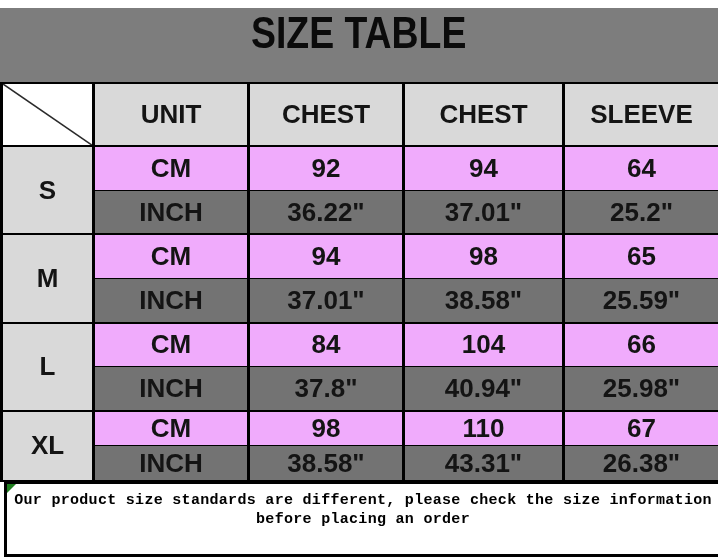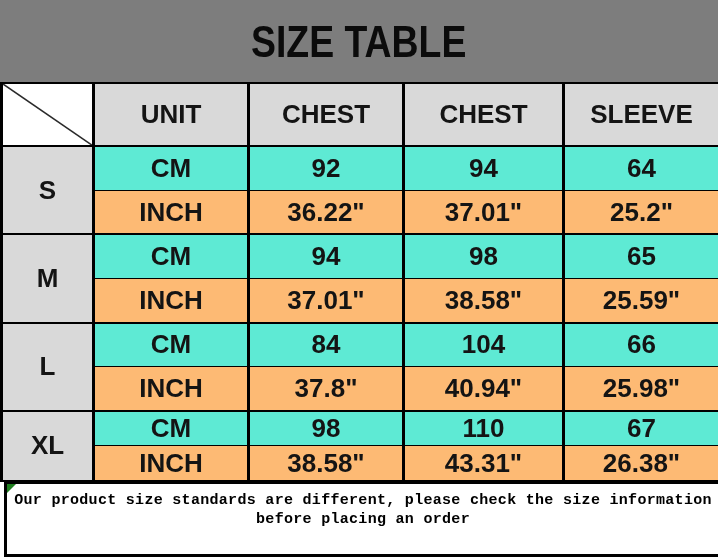--- a/index.html
+++ b/index.html
@@ -8,25 +8,24 @@
     width: 718px;
     height: 557px;
     background: #ffffff;
     overflow: hidden;
     font-family: "Liberation Sans", sans-serif;
     color: #000;
   }
   
   .title-bar {
     position: absolute;
-    top: 0; left: 0;
+    top: 8px; left: 0;
     width: 718px; height: 83px;
     background: #7d7d7d;
     display: flex;
-    align-items: center;
     justify-content: center;
   }
   .title-text {
     font-size: 44px;
     font-weight: 700;
     color: #0b0b0b;
     transform: scaleX(0.85);
     white-space: nowrap;
   }
   
@@ -45,22 +44,22 @@
     vertical-align: middle;
     font-weight: 700;
     font-size: 26px;
     color: #141414;
     padding: 0;
     overflow: hidden;
   }
   tr.header-row { height: 63px; }
   tr.row-std { height: 44px; }
   tr.row-xl { height: 35px; }
-  tr.row-cm td { background: #5eead4; border-bottom-width: 1px; }
-  tr.row-inch td { background: #fdba74; border-top-width: 1px; }
+  tr.row-cm td { background: #f0abfc; border-bottom-width: 1px; }
+  tr.row-inch td { background: #737373; border-top-width: 1px; }
   th.col-header { background: #d9d9d9; font-size: 26px; margin-top: 13px; }
   td.size-cell {
     background: #d9d9d9 !important;
     border-bottom-width: 2px !important;
     border-top-width: 2px !important;
   }
   td.diag-cell { background: #ffffff; position: relative; }
   td.diag-cell svg { position: absolute; top: 0; left: 0; width: 100%; height: 100%; display: block; }
   
   .footer {

